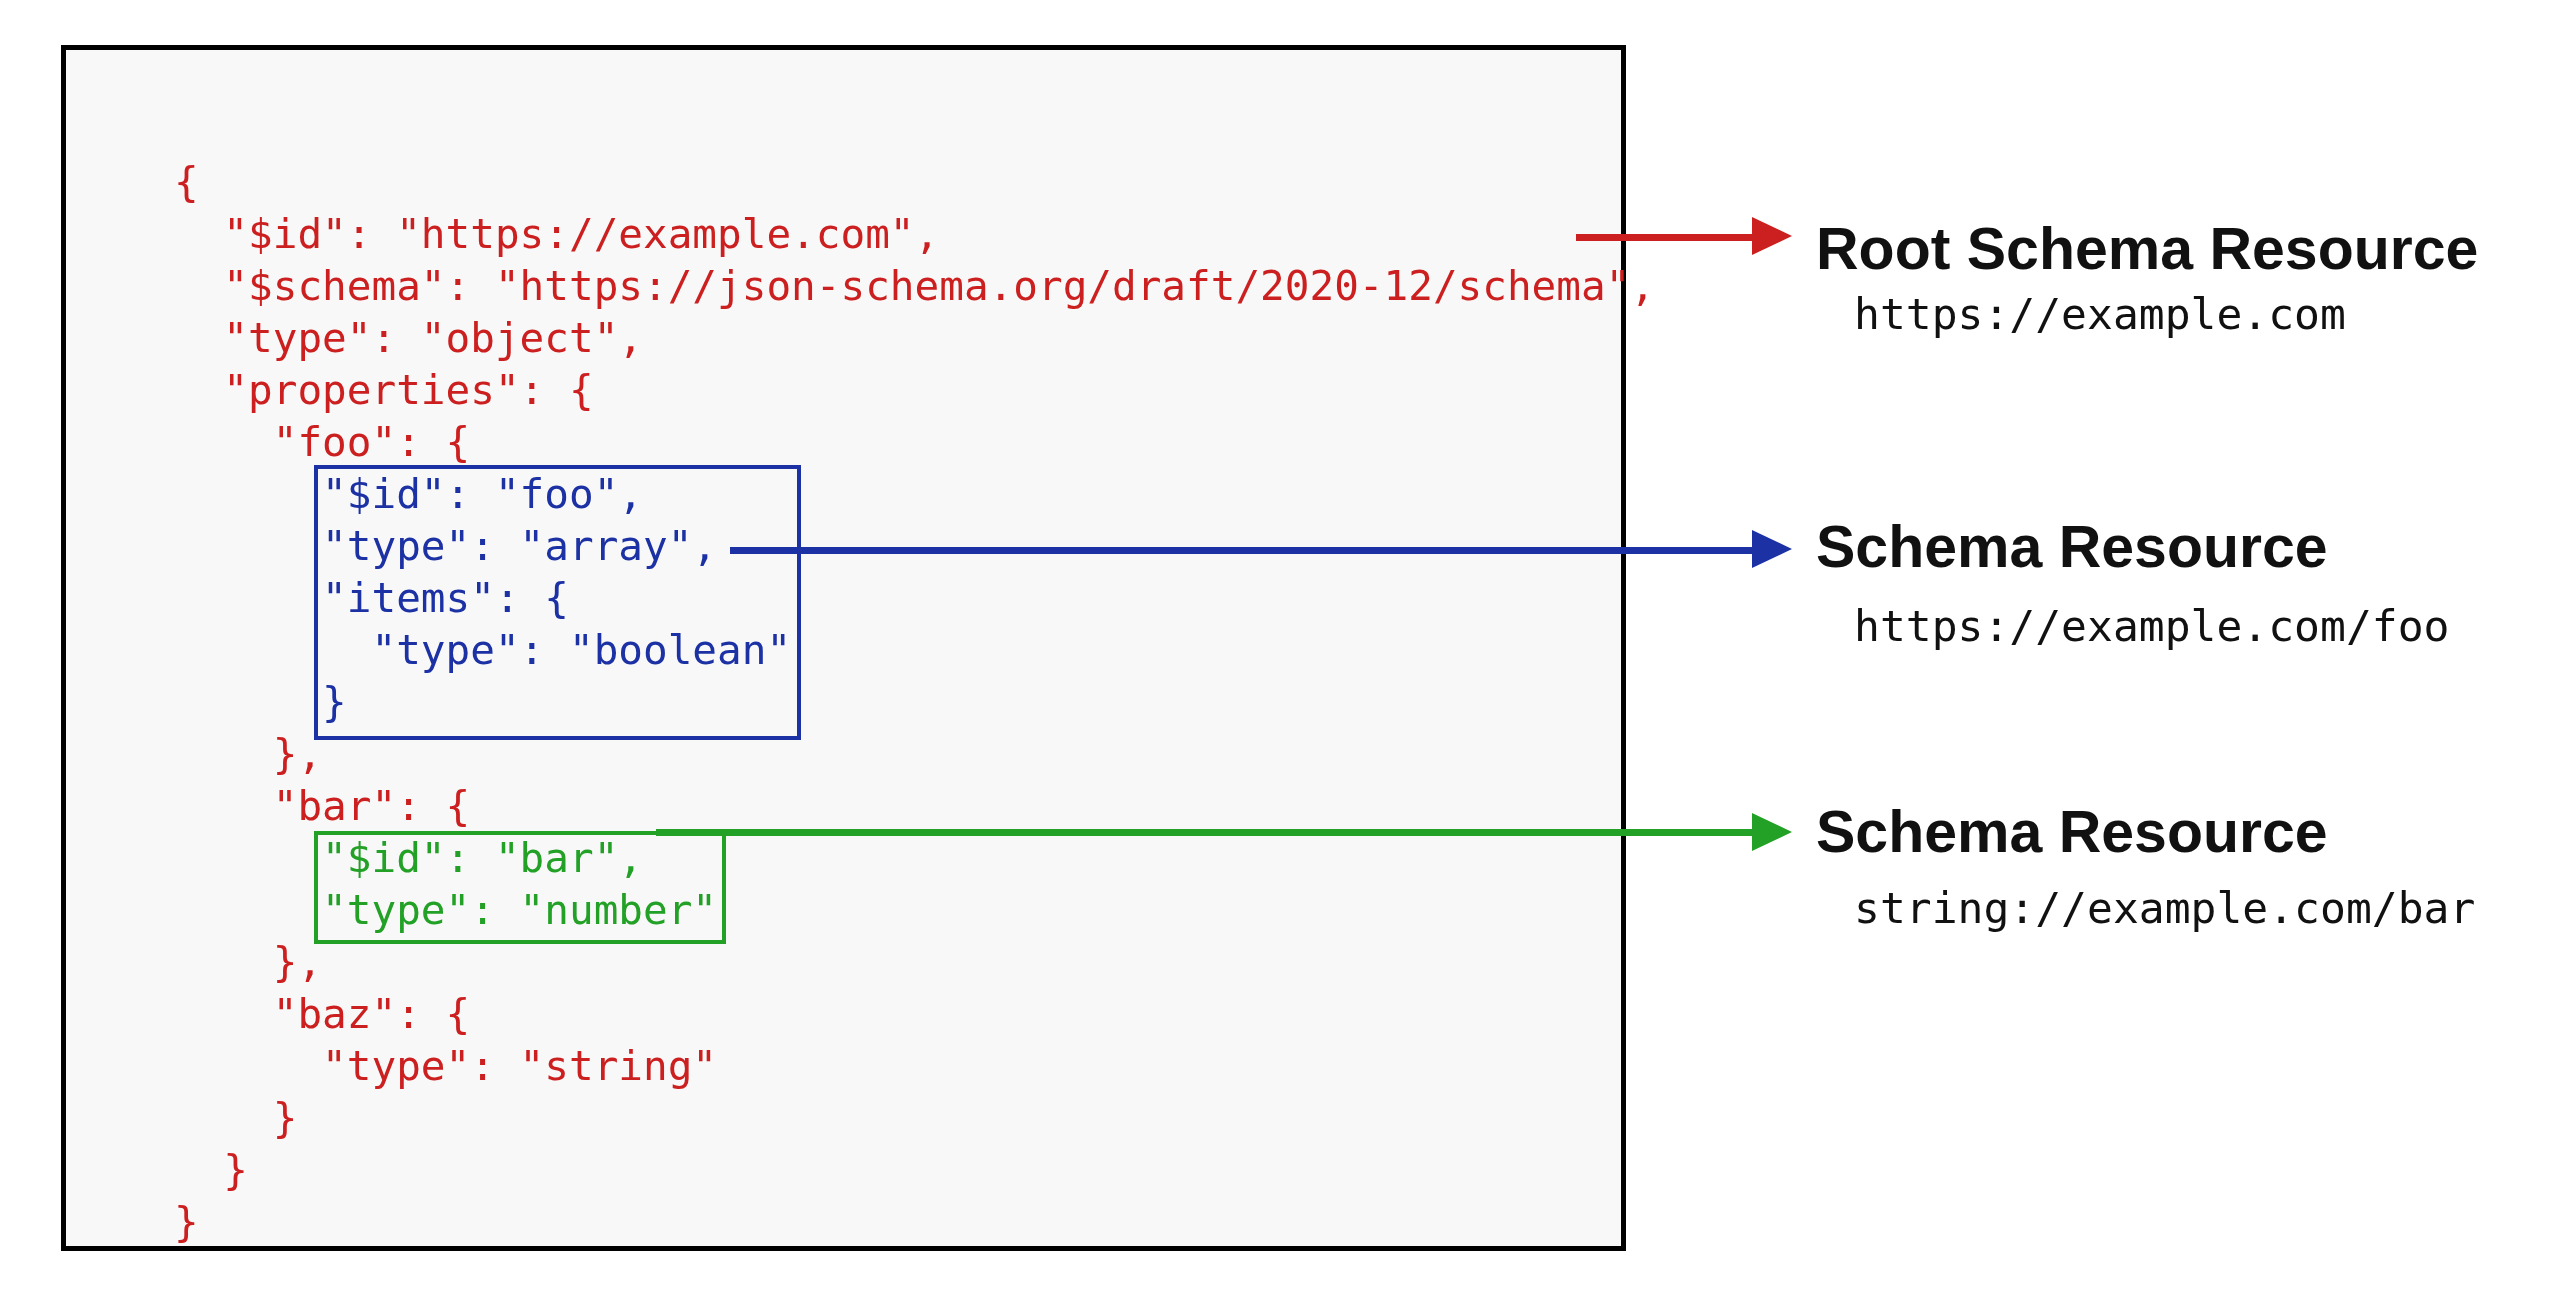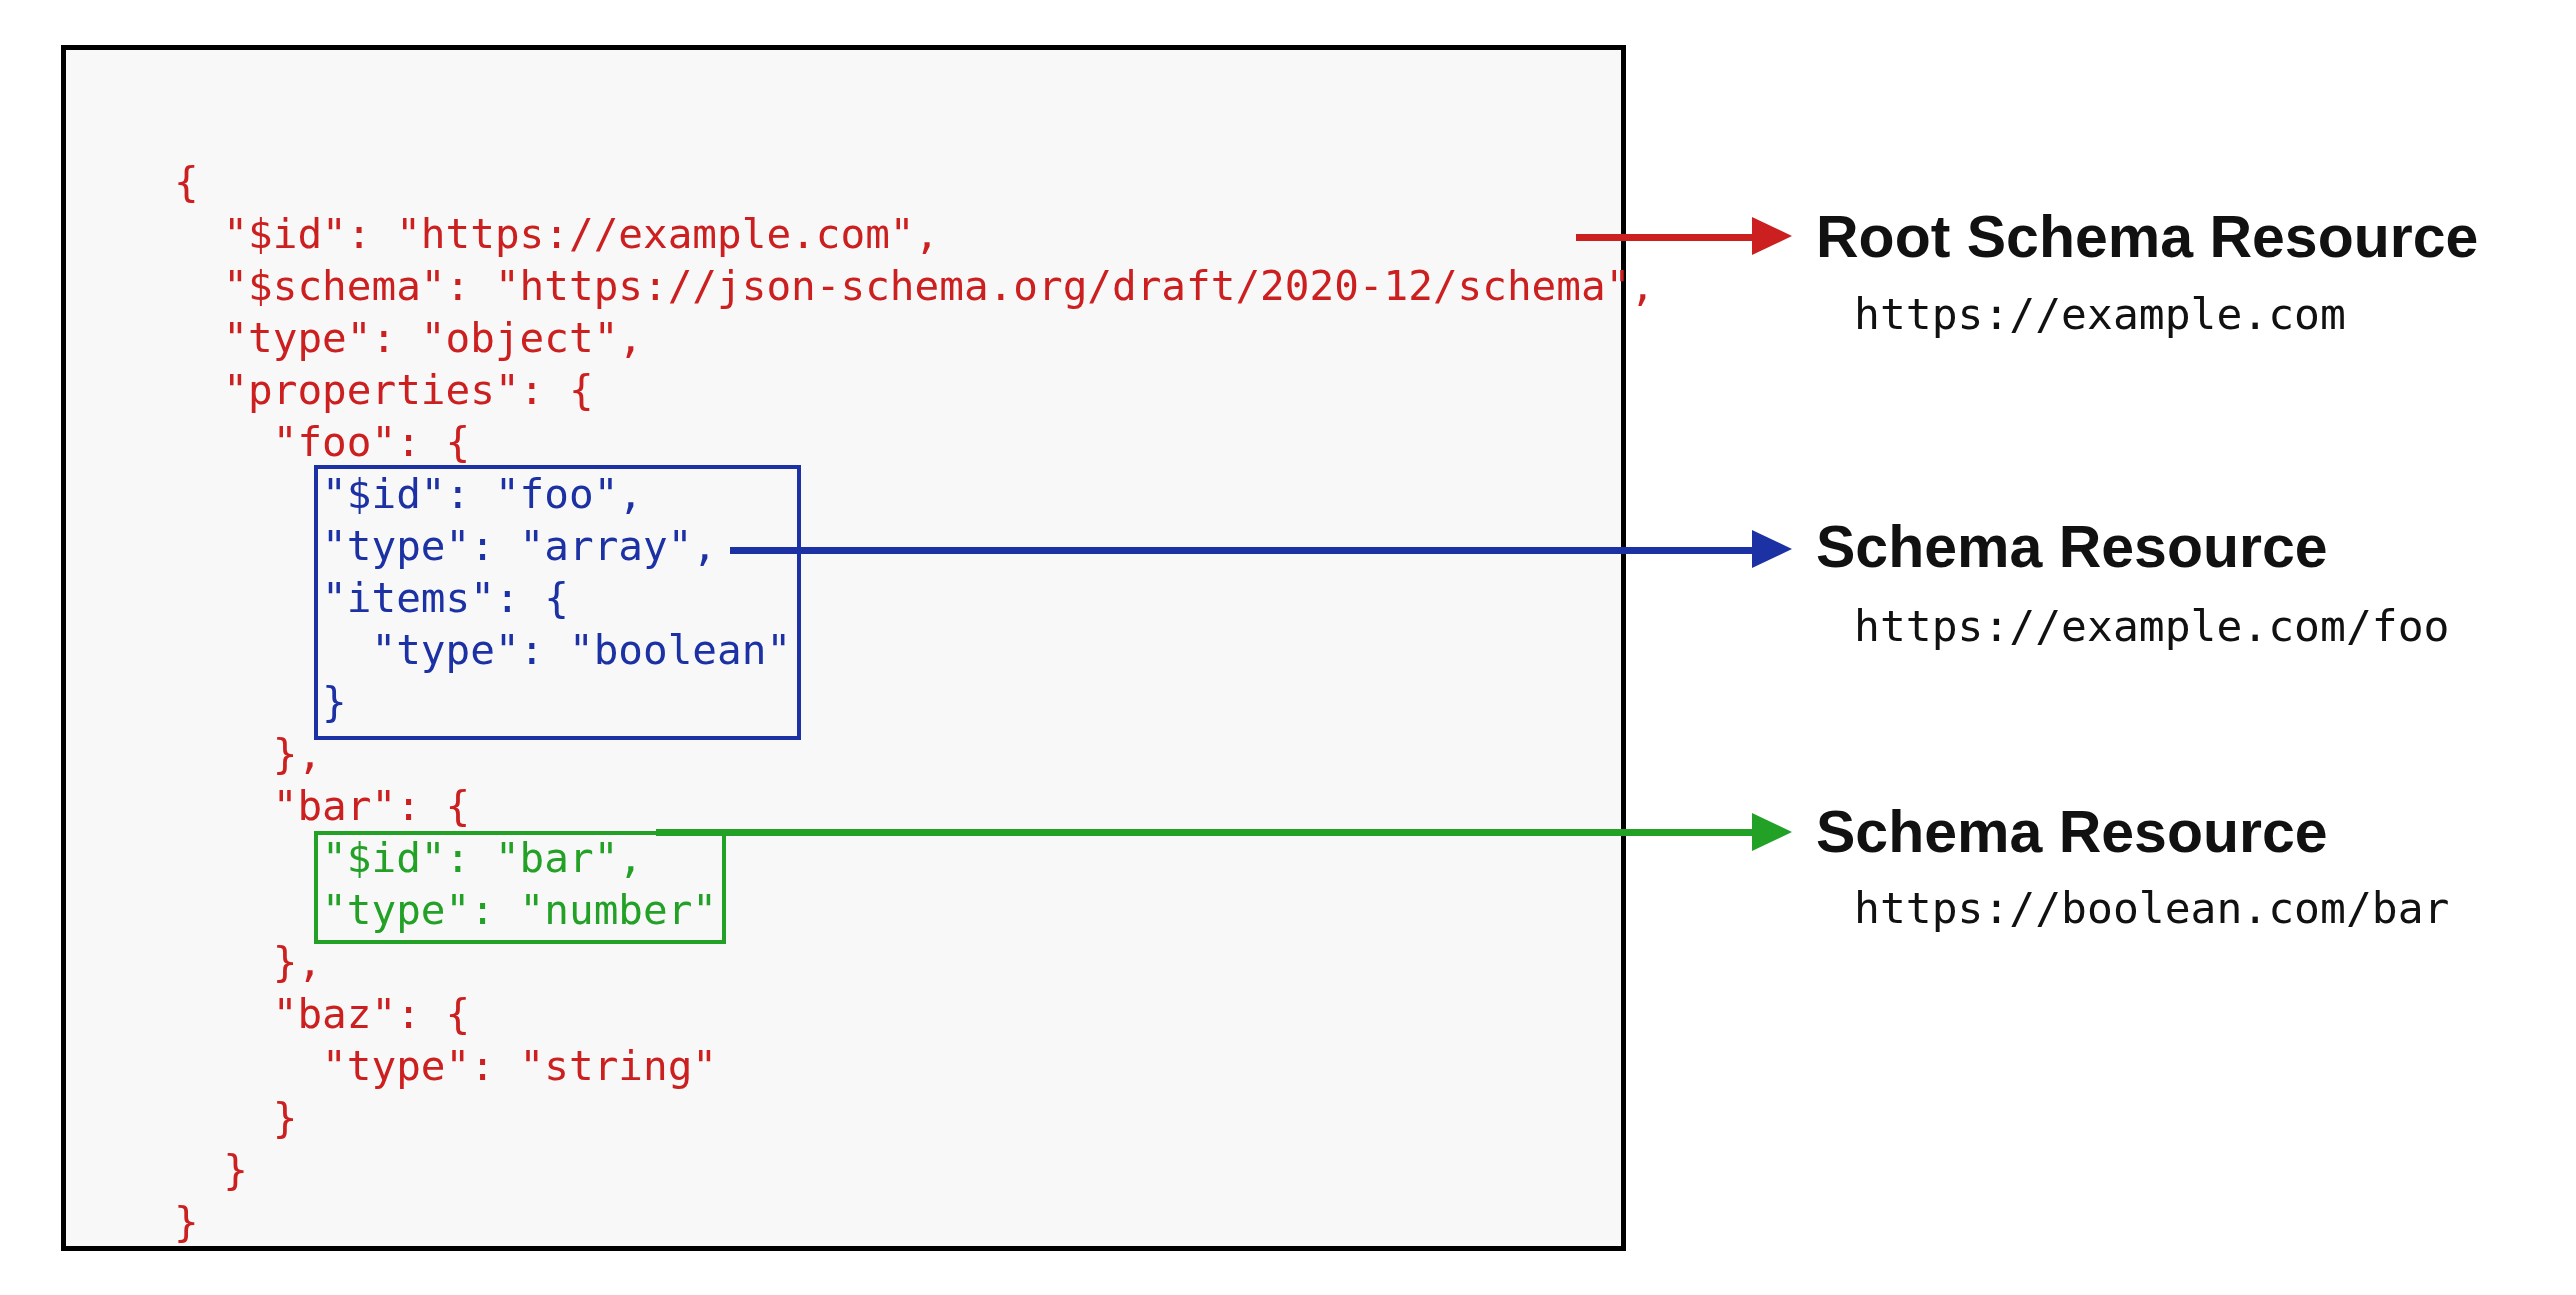--- a/index.html
+++ b/index.html
@@ -107,21 +107,21 @@
   .anno-url {
     position: absolute;
     left: 1816px;
     font-family: "DejaVu Sans Mono", monospace;
     font-size: 43px;
     line-height: 43px;
     color: #111111;
     white-space: nowrap;
     margin-left: 38px;
   }
-  .anno-title.t0 { top: 208px; }
+  .anno-title.t0 { top: 220px; }
   .anno-url.u0   { top: 293px; }
   .anno-title.t1 { top: 518px; }
   .anno-url.u1   { top: 605px; }
   .anno-title.t2 { top: 803px; }
   .anno-url.u2   { top: 887px; }
 </style>
 </head>
 <body>
 
 <div class="stage">
@@ -147,16 +147,16 @@
     <div class="arrow-head"></div>
   </div>
 
   <div class="anno-title t0">Root Schema Resource</div>
   <div class="anno-url u0">https://example.com</div>
 
   <div class="anno-title t1">Schema Resource</div>
   <div class="anno-url u1">https://example.com/foo</div>
 
   <div class="anno-title t2">Schema Resource</div>
-  <div class="anno-url u2">https://boolean.com/bar</div>
+  <div class="anno-url u2">string://example.com/bar</div>
 
 </div>
 
 
 </body></html>

